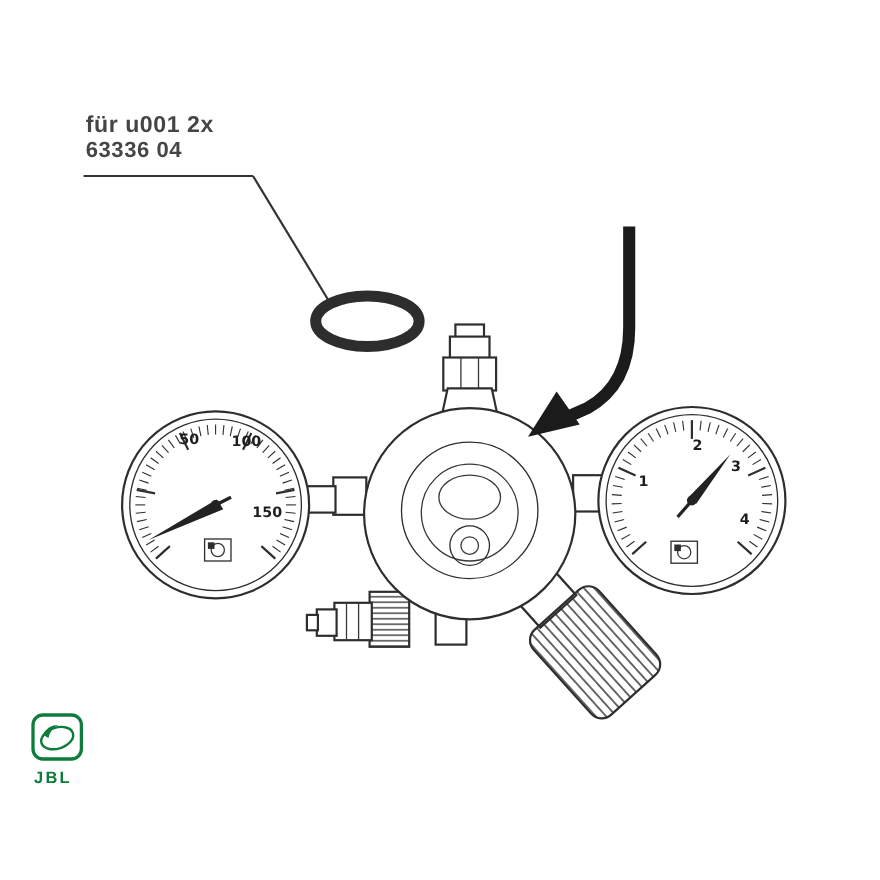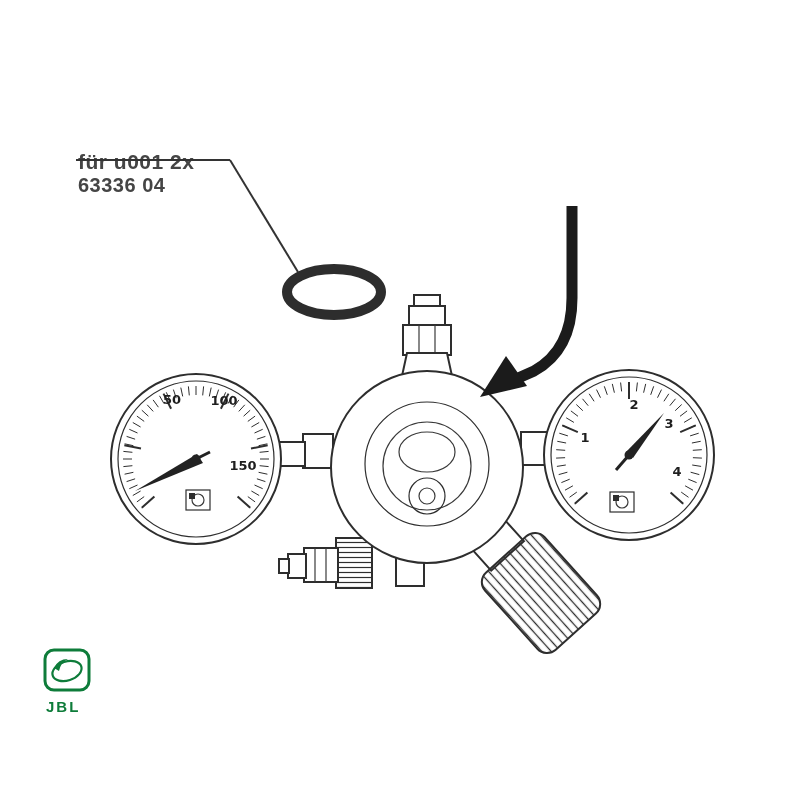--- a/index.html
+++ b/index.html
@@ -1,36 +1,36 @@
 <!DOCTYPE html>
 <html><head>
 <meta charset="utf-8">
 <style>
   html,body{margin:0;padding:0;background:#ffffff;}
   body{width:800px;height:800px;overflow:hidden;font-family:"Liberation Sans",sans-serif;}
   .page{position:relative;width:800px;height:800px;background:#fff;}
   .callout{position:absolute;left:78px;top:102px;color:#454545;line-height:1.12;}
-  .callout-title{font-size:21px;font-weight:700;letter-spacing:.5px;margin-top:48px;}
+  .callout-title{font-size:21px;font-weight:700;letter-spacing:.5px;}
   .callout-number{font-size:20px;font-weight:600;letter-spacing:.5px;}
   .drawing{position:absolute;left:0;top:0;}
   .outline{fill:#ffffff;stroke:#2e2e2e;stroke-width:2;}
   .outline-thin{fill:none;stroke:#2e2e2e;stroke-width:1.2;}
   .detail{fill:none;stroke:#3a3a3a;stroke-width:1.2;}
   .ticks line{stroke:#2e2e2e;}
   .ticks.minor line{stroke-width:1;}
   .ticks.major line{stroke-width:2;}
   .gauge-num{font-family:"DejaVu Sans",sans-serif;font-size:13px;font-weight:700;fill:#1e1e1e;text-anchor:middle;}
   .needle{fill:#222222;}
   .needle-tail{stroke:#222222;stroke-width:3;}
   .hub{fill:#222222;}
   .callout-line{stroke:#333333;stroke-width:2;}
   .oring{fill:none;stroke:#2d2d2d;stroke-width:10;}
   .arrow-shaft{fill:none;stroke:#1b1b1b;stroke-width:11;}
   .arrow-head{fill:#1b1b1b;}
-  .brand{position:absolute;left:43px;top:648px;width:70px;}
+  .brand{position:absolute;left:28px;top:648px;width:70px;}
   .brand-text{color:#0e7c3a;font-weight:700;font-size:15px;letter-spacing:2px;margin-top:1px;padding-left:3px;}
   .green-line{fill:none;stroke:#0e7c3a;}
 </style>
 </head>
 <body>
 
 <div class="page">
 
   <div class="callout">
     <div class="callout-title">für u001 2x</div>

